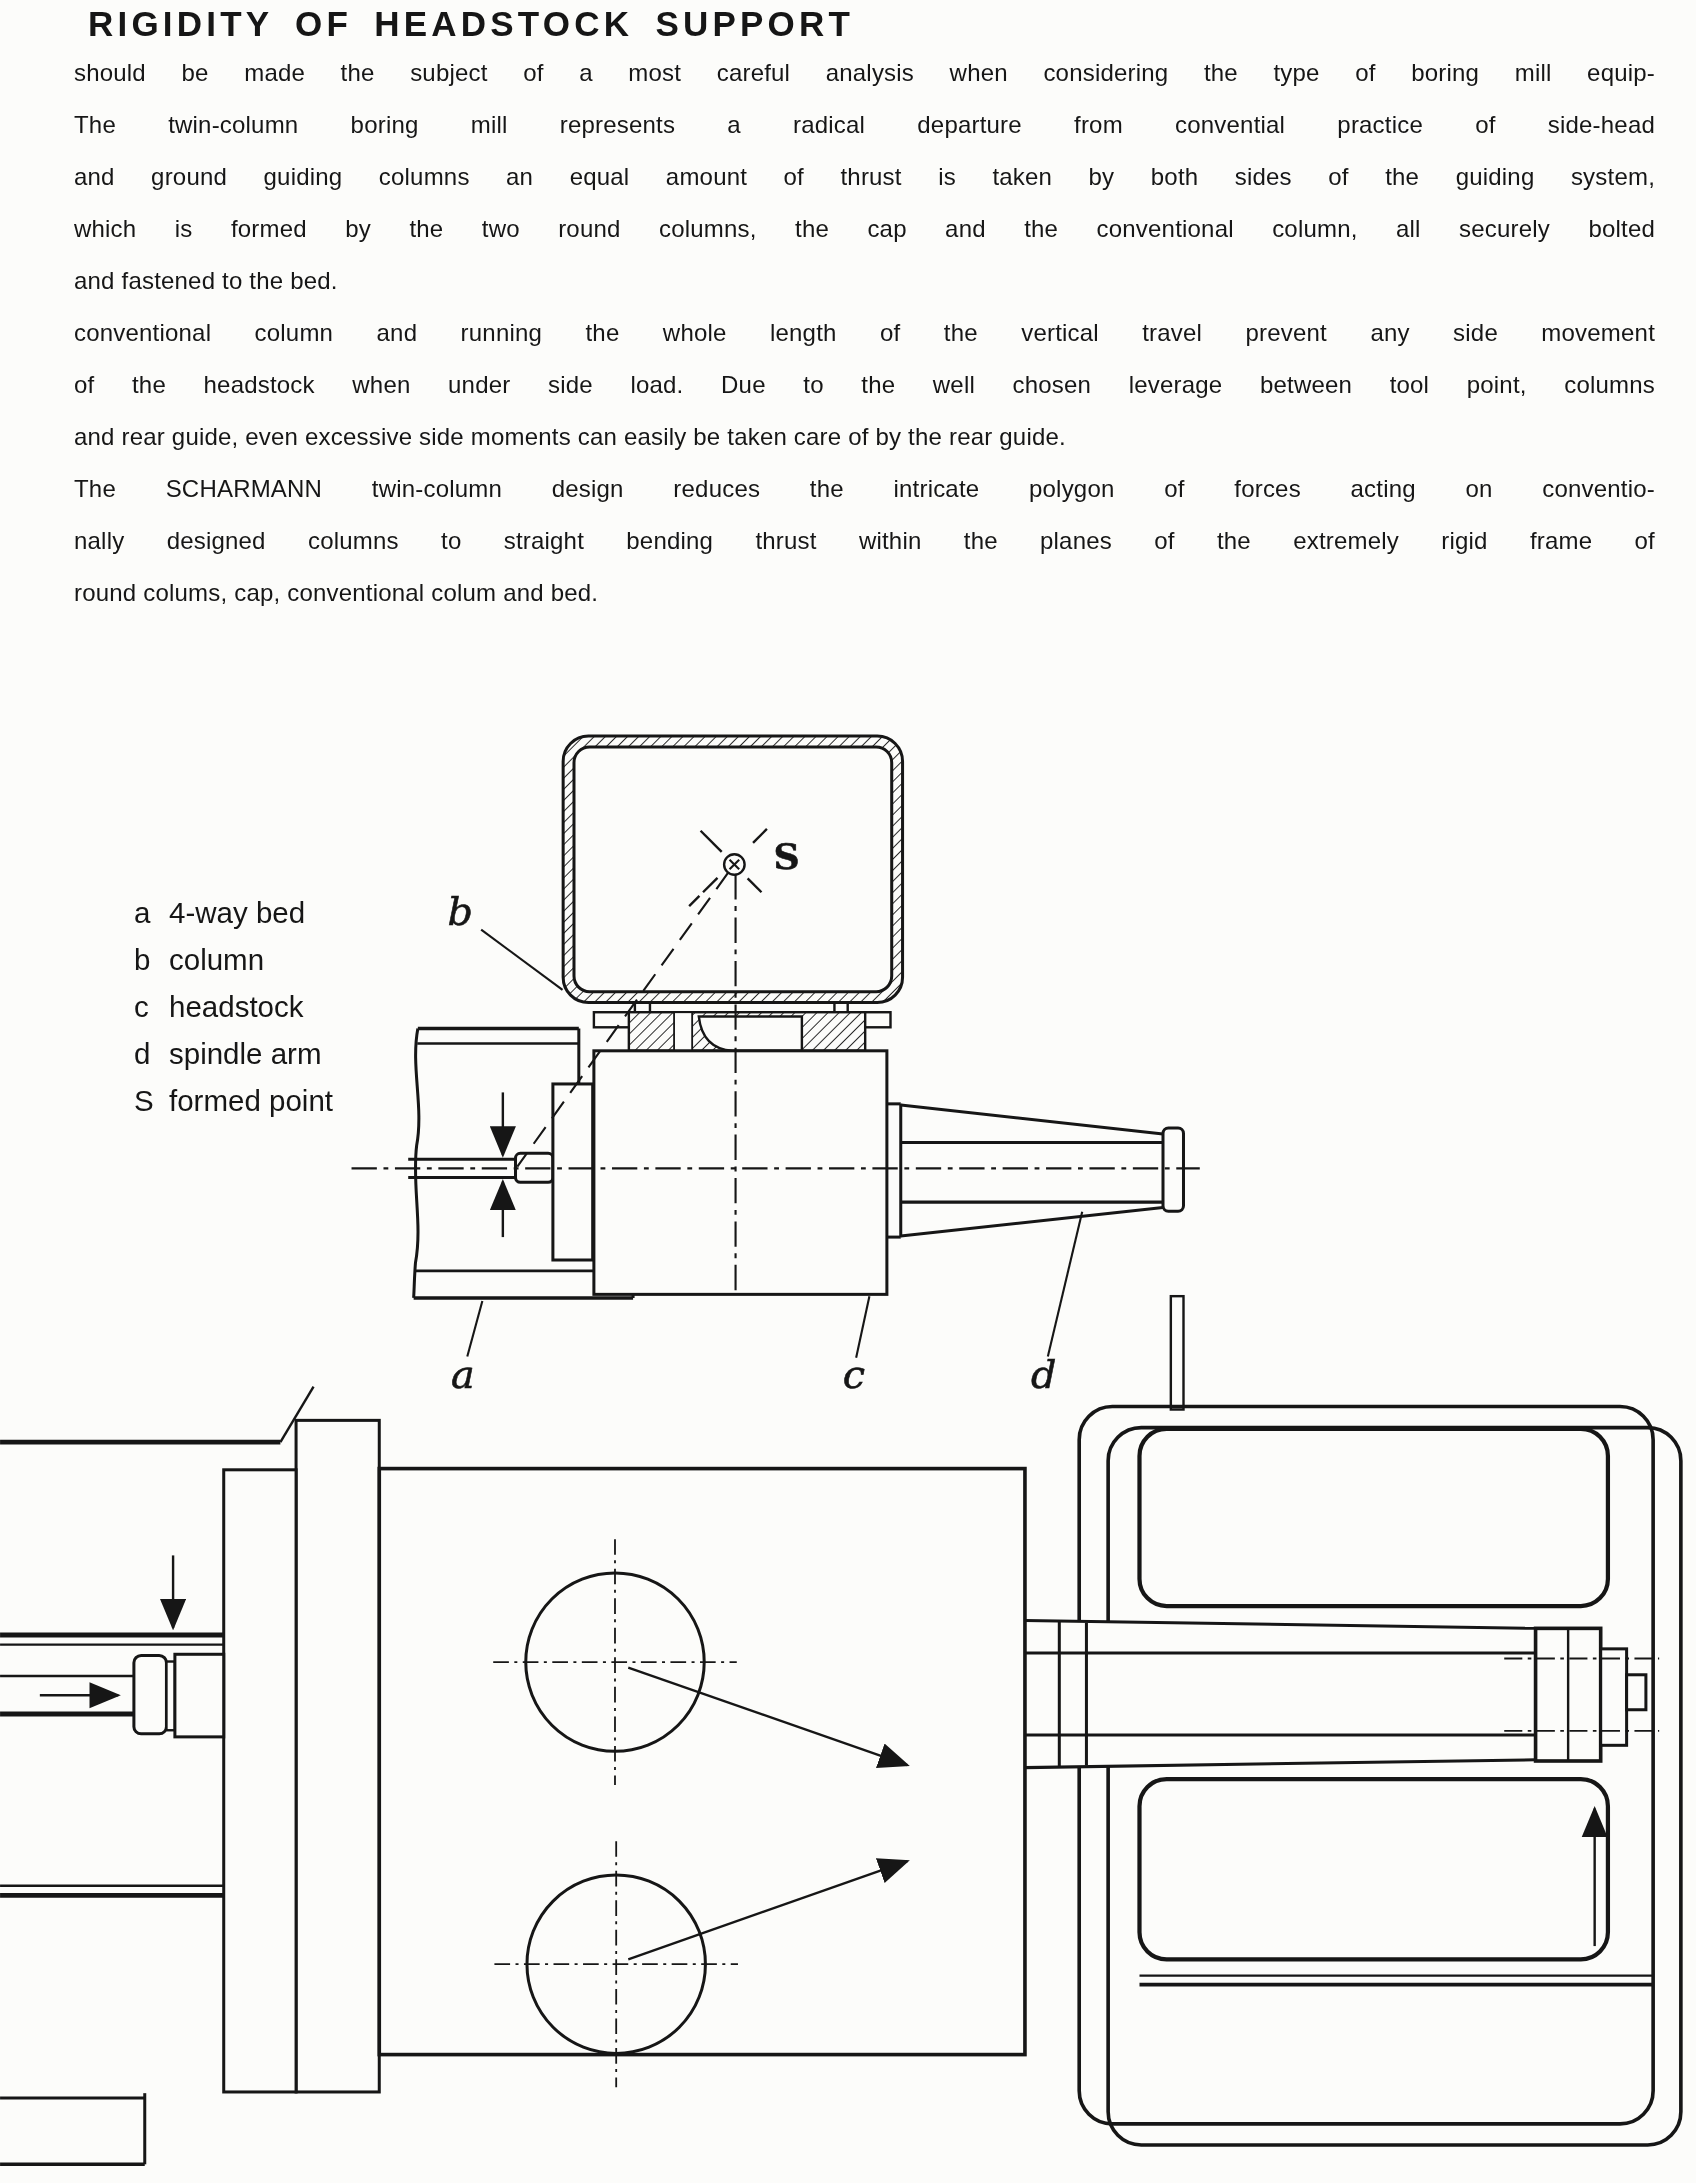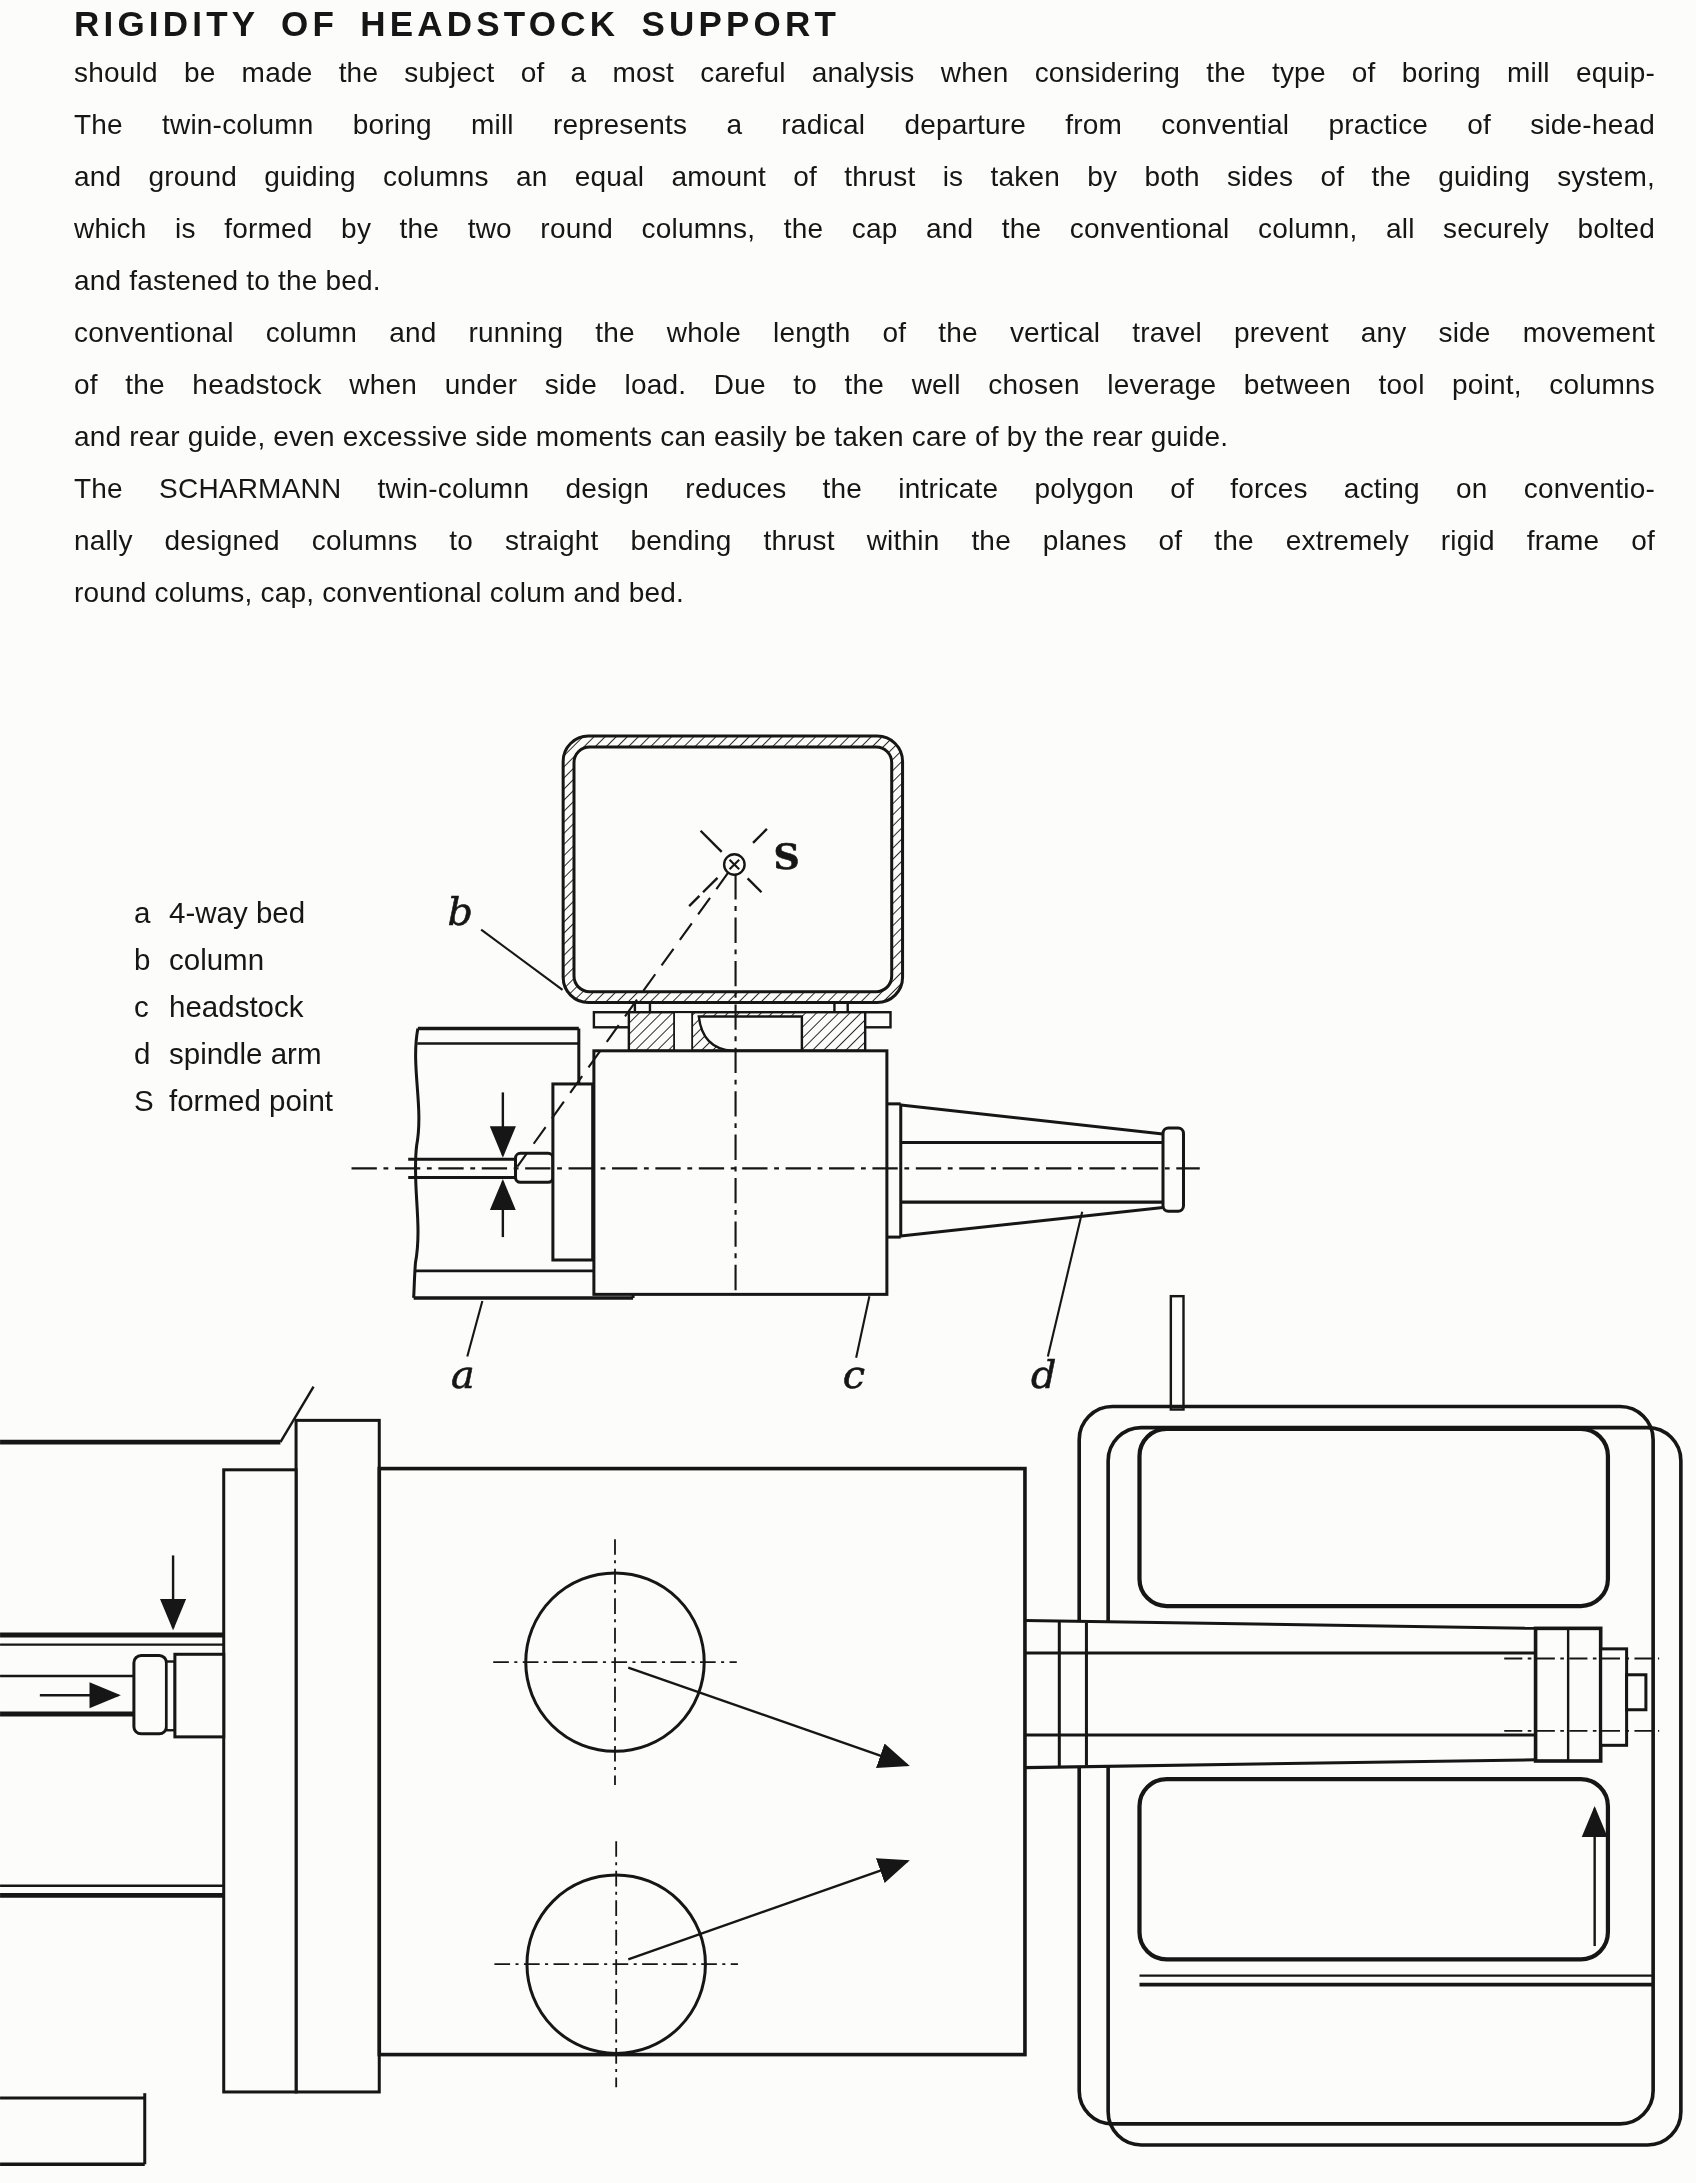--- a/index.html
+++ b/index.html
@@ -3,27 +3,27 @@
 <meta charset="utf-8">
 <style>
   html,body{margin:0;padding:0;}
   body{
     width:1696px;height:2183px;position:relative;
     background:#fcfcfa;color:#161616;
     font-family:"Liberation Sans",sans-serif;
     overflow:hidden;
   }
   .page-title{
-    position:absolute;left:74px;top:3.6px;width:1580px;
+    position:absolute;left:88px;top:3.6px;width:1580px;
     font-size:35px;font-weight:800;letter-spacing:4.2px;word-spacing:8.4px;
     white-space:nowrap;
   }
   .bodytext{
     position:absolute;left:74px;top:47px;width:1581px;
-    font-size:28px;line-height:52px;letter-spacing:0.2px;
+    font-size:24px;line-height:52px;letter-spacing:0.2px;
   }
   .line{
     width:100%;text-align:justify;text-align-last:justify;
     white-space:nowrap;
   }
   .line.pend{text-align-last:left;}
   .legend{
     position:absolute;left:134px;top:889px;
     font-size:29.5px;line-height:47px;
   }

